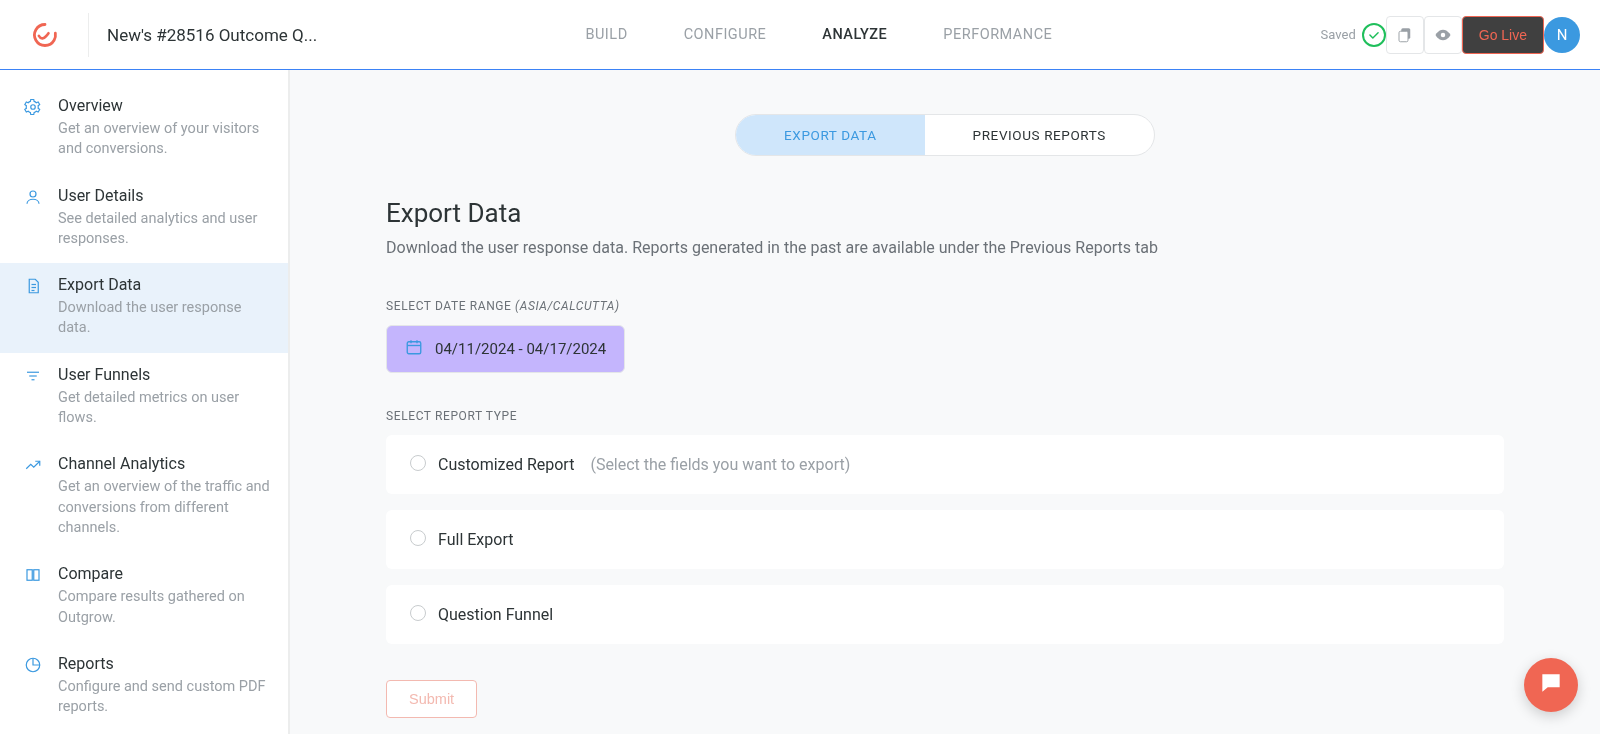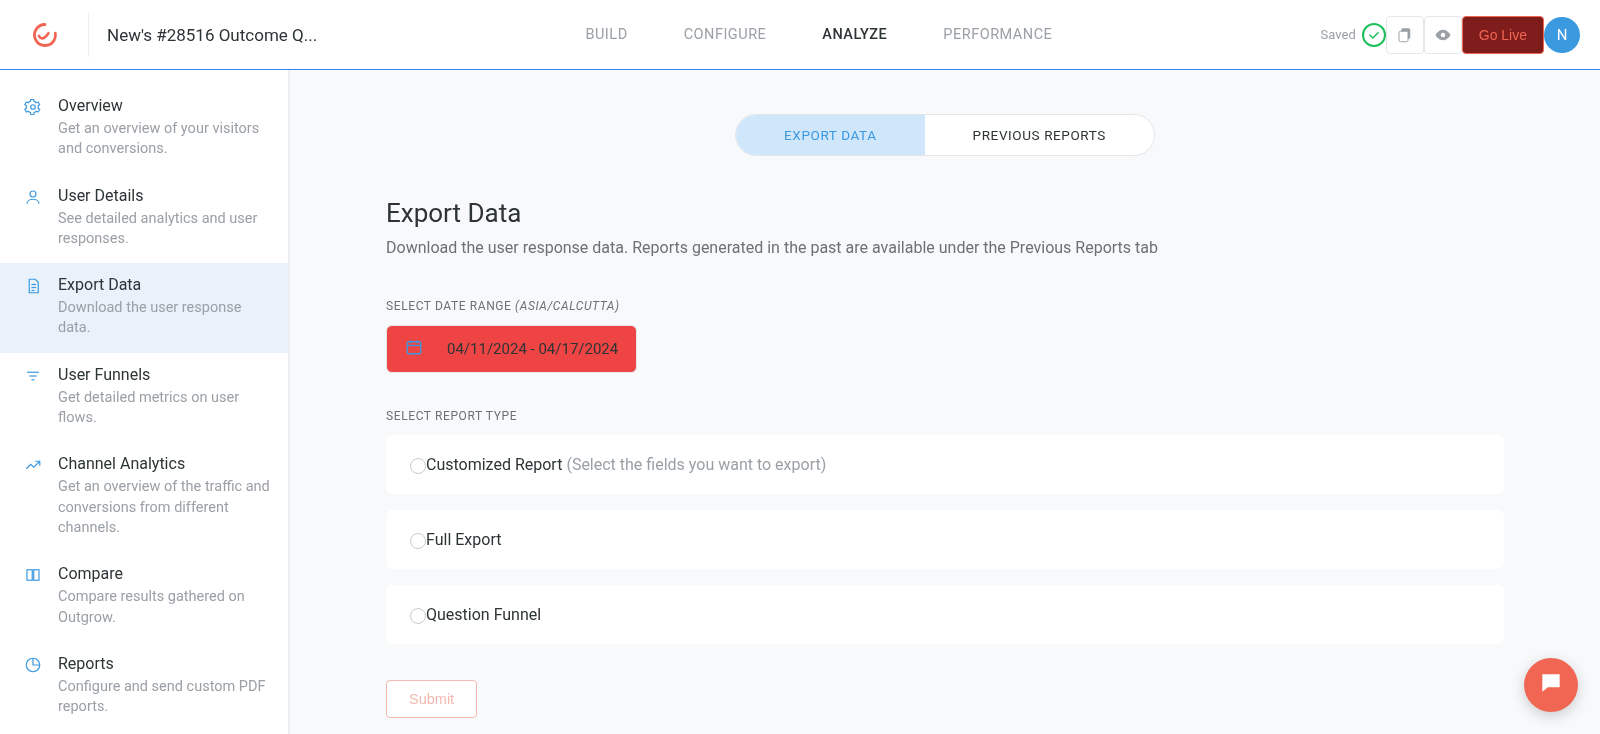--- a/index.html
+++ b/index.html
@@ -26,21 +26,21 @@
   .proj-title { font-size: 17px; color:#2d3436; font-weight:400; max-width: 260px; white-space:nowrap; overflow:hidden; text-overflow:ellipsis;}
   .nav { flex:1; display:flex; justify-content:center; gap: 56px; }
   .nav-item { font-size: 14.5px; letter-spacing: .5px; color:#9aa0a6; cursor:pointer; }
   .nav-item.active { color:#2d3436; font-weight:500; }
   .top-right { display:flex; align-items:center; gap: 0; }
   .saved-wrap { display:flex; align-items:center; gap:6px; font-size:13px; color:#9aa0a6; }
   .saved-badge { width:24px; height:24px; border-radius:50%; border:2px solid #1fbf5b; display:flex; align-items:center; justify-content:center; }
   .saved-badge svg { width:14px; height:14px; stroke:#1fbf5b; }
   .tb-btn { width:38px; height:38px; border:1px solid #e4e6e8; border-radius:4px; background:#fff; display:flex; align-items:center; justify-content:center; cursor:pointer; }
   .tb-btn svg { width:18px; height:18px; fill:#9aa0a6; }
-  .golive { padding: 0 16px; height:38px; border:1px solid #f06653; border-radius:4px; color:#f06653; background:#7f1d1d; font-size:14px; cursor:pointer;text-align:right; }
+  .golive { padding: 0 16px; height:38px; border:1px solid #f06653; border-radius:4px; color:#f06653; background:#404040; font-size:14px; cursor:pointer;text-align:right; }
   .avatar { width:36px; height:36px; border-radius:50%; background:#3b99e0; color:#fff; display:flex; align-items:center; justify-content:center; font-size:15px; cursor:pointer;}
 
   
   .wrap { display:flex; height: calc(734px - 70px); }
   .sidebar { width: 290px; border-right: 2px solid #eceded; overflow-y:auto; padding-top: 14px; position:relative;}
   .sidebar::-webkit-scrollbar { width: 8px;}
   .sidebar::-webkit-scrollbar-thumb { background:#d6d9db; border-radius:4px;}
   .sb-item { display:flex; gap:14px; padding: 12px 18px 14px 22px; cursor:pointer; }
   .sb-item.active { background:#e9f2fb; }
   .sb-icon { width:22px; flex-shrink:0; display:flex; justify-content:center; padding-top:2px;}
@@ -54,24 +54,24 @@
     display:flex; border:1px solid #e4e6e8; border-radius: 22px; overflow:hidden; background:#fff;
   }
   .seg-btn { padding: 12px 48px; font-size: 13.5px; letter-spacing:.6px; color:#2d3436; cursor:pointer; }
   .seg-btn.active { background:#cfe6fb; color:#3b99e0; }
 
   .panel { padding: 42px 96px 40px 96px; }
   .panel h2 { font-size: 26px; font-weight:400; color:#2d3436; margin-bottom:10px;}
   .panel .sub { font-size: 16px; color:#6b7177; margin-bottom: 42px;}
   .field-label { font-size: 12px; letter-spacing:.6px; color:#6b7177; margin-bottom: 12px;}
   .field-label .tz { font-style: italic; }
-  .date-pick { display:inline-flex; align-items:center; gap:24px; background:#ef4444; border:1px solid #e4e6e8; border-radius:6px; padding: 12px 18px; cursor:pointer; margin-bottom: 36px;}
+  .date-pick { display:inline-flex; align-items:center; gap:12px; background:#c4b5fd; border:1px solid #e4e6e8; border-radius:6px; padding: 12px 18px; cursor:pointer; margin-bottom: 36px;}
   .date-pick svg { width:18px; height:18px; stroke:#3b99e0; fill:none;}
   .date-pick span { font-size:15px; color:#2d3436;}
-  .report-opt { background:#fff; border-radius:6px; padding: 20px 24px; margin-bottom: 16px; display:flex; align-items:flex-end; gap:0; cursor:pointer;}
+  .report-opt { background:#fff; border-radius:6px; padding: 20px 24px; margin-bottom: 16px; display:flex; align-items:flex-start; gap:12px; cursor:pointer;}
   .radio { width:16px; height:16px; border-radius:50%; border:1.5px solid #c8ccce; flex-shrink:0;}
   .opt-label { font-size:16px; color:#2d3436; }
   .opt-hint { font-size:16px; color:#9aa0a6; margin-left:4px;}
   .submit-btn { margin-top: 20px; padding: 10px 22px; border:1px solid #f3b9b0; color:#f3b9b0; background:#fff; border-radius:4px; font-size:14.5px; cursor:pointer; }
 
   
   .chat-fab { position:fixed; right:22px; bottom:22px; width:54px; height:54px; border-radius:50%; background:#f06653; display:flex; align-items:center; justify-content:center; cursor:pointer; box-shadow:0 4px 14px rgba(0,0,0,.18);}
   .chat-fab svg { width:26px; height:26px; fill:#fff;}
 </style>
 </head>

